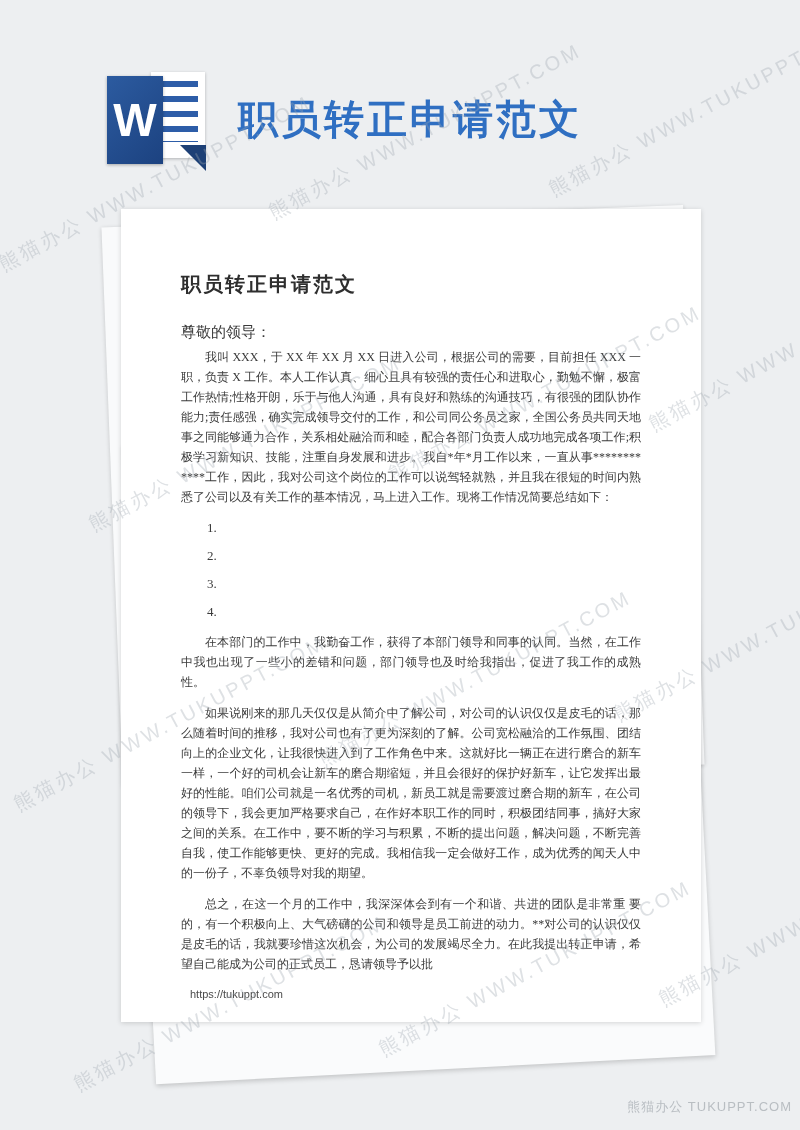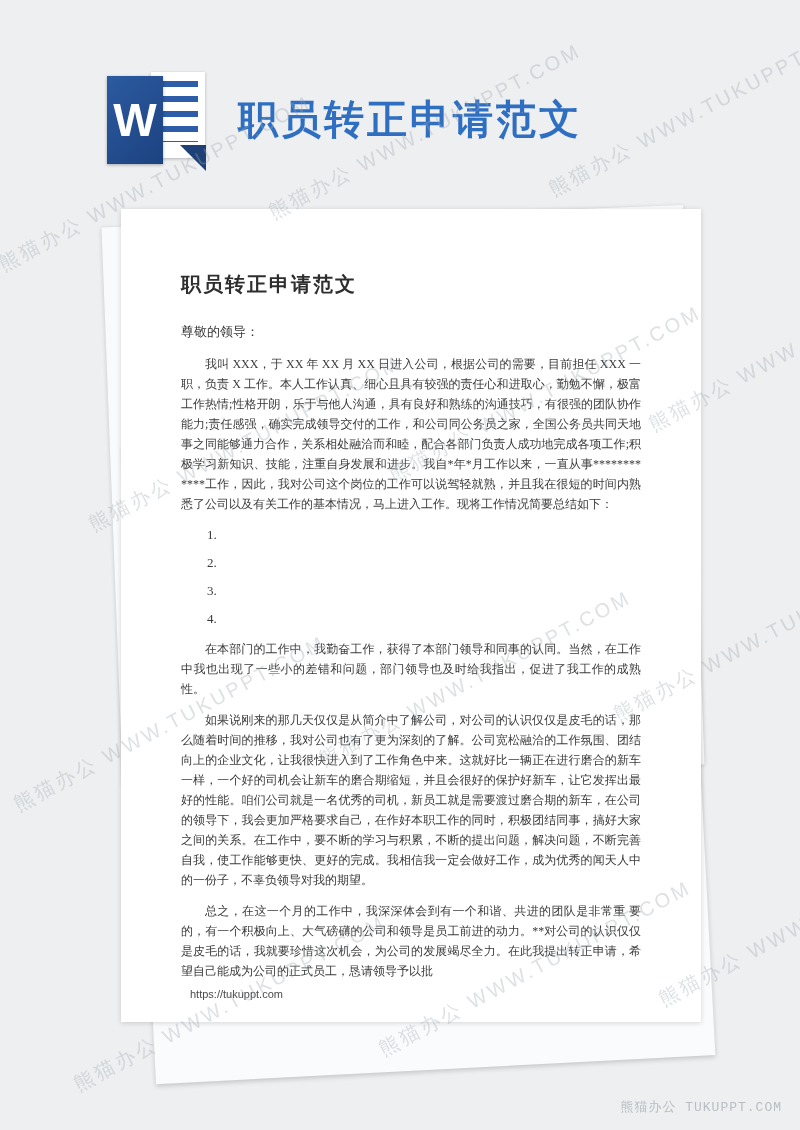--- a/index.html
+++ b/index.html
@@ -64,21 +64,21 @@
     padding: 62px 60px 0 60px;
     font-family: "Liberation Serif", serif;
     color: #3a3a3a;
   }
 
   
   .doc-heading {
     font-size: 20px; font-weight: 700; color: #2e2e2e;
     letter-spacing: 2px; margin-bottom: 24px;
   }
-  .doc-salutation { font-size: 13px; line-height: 20px; margin-bottom: 12px; }
+  .doc-salutation { font-size: 15px; line-height: 20px; margin-bottom: 5px; }
   .doc-para {
     font-size: 12px; line-height: 20px; text-indent: 2em;
     text-align: justify; margin-bottom: 11px; word-break: break-all;
   }
   .doc-list-item {
     font-size: 13px; line-height: 20px; text-indent: 2em; margin-bottom: 8px;
   }
   .doc-list { margin-bottom: 10px; }
   .page-footer-link {
     position: absolute; left: 69px; bottom: 22px;
@@ -100,24 +100,24 @@
   .wm:nth-of-type(4)  { left: 70px;  top: 430px; }
   .wm:nth-of-type(5)  { left: 370px; top: 380px; }
   .wm:nth-of-type(6)  { left: 630px; top: 330px; }
   .wm:nth-of-type(7)  { left: -5px;  top: 710px; }
   .wm:nth-of-type(8)  { left: 300px; top: 665px; }
   .wm:nth-of-type(9)  { left: 595px; top: 620px; }
   .wm:nth-of-type(10) { left: 55px;  top: 990px; }
   .wm:nth-of-type(11) { left: 360px; top: 955px; }
   .wm:nth-of-type(12) { left: 640px; top: 905px; }
   .wm-corner {
-    position: absolute; right: 18px; bottom: 14px;
+    position: absolute; right: 8px; bottom: 14px;
     font-size: 13px; letter-spacing: 1px;
     color: rgba(150, 156, 163, 0.6);
-    font-family: Liberation Mono, monospace;
+    font-family: Liberation Sans, sans-serif;
   }
 </style>
 </head>
 <body>
 
 <div class="header">
   <div class="word-icon">
     <div class="doc-page">
       <div class="doc-stripes"></div>
       <div class="doc-fold"></div>

